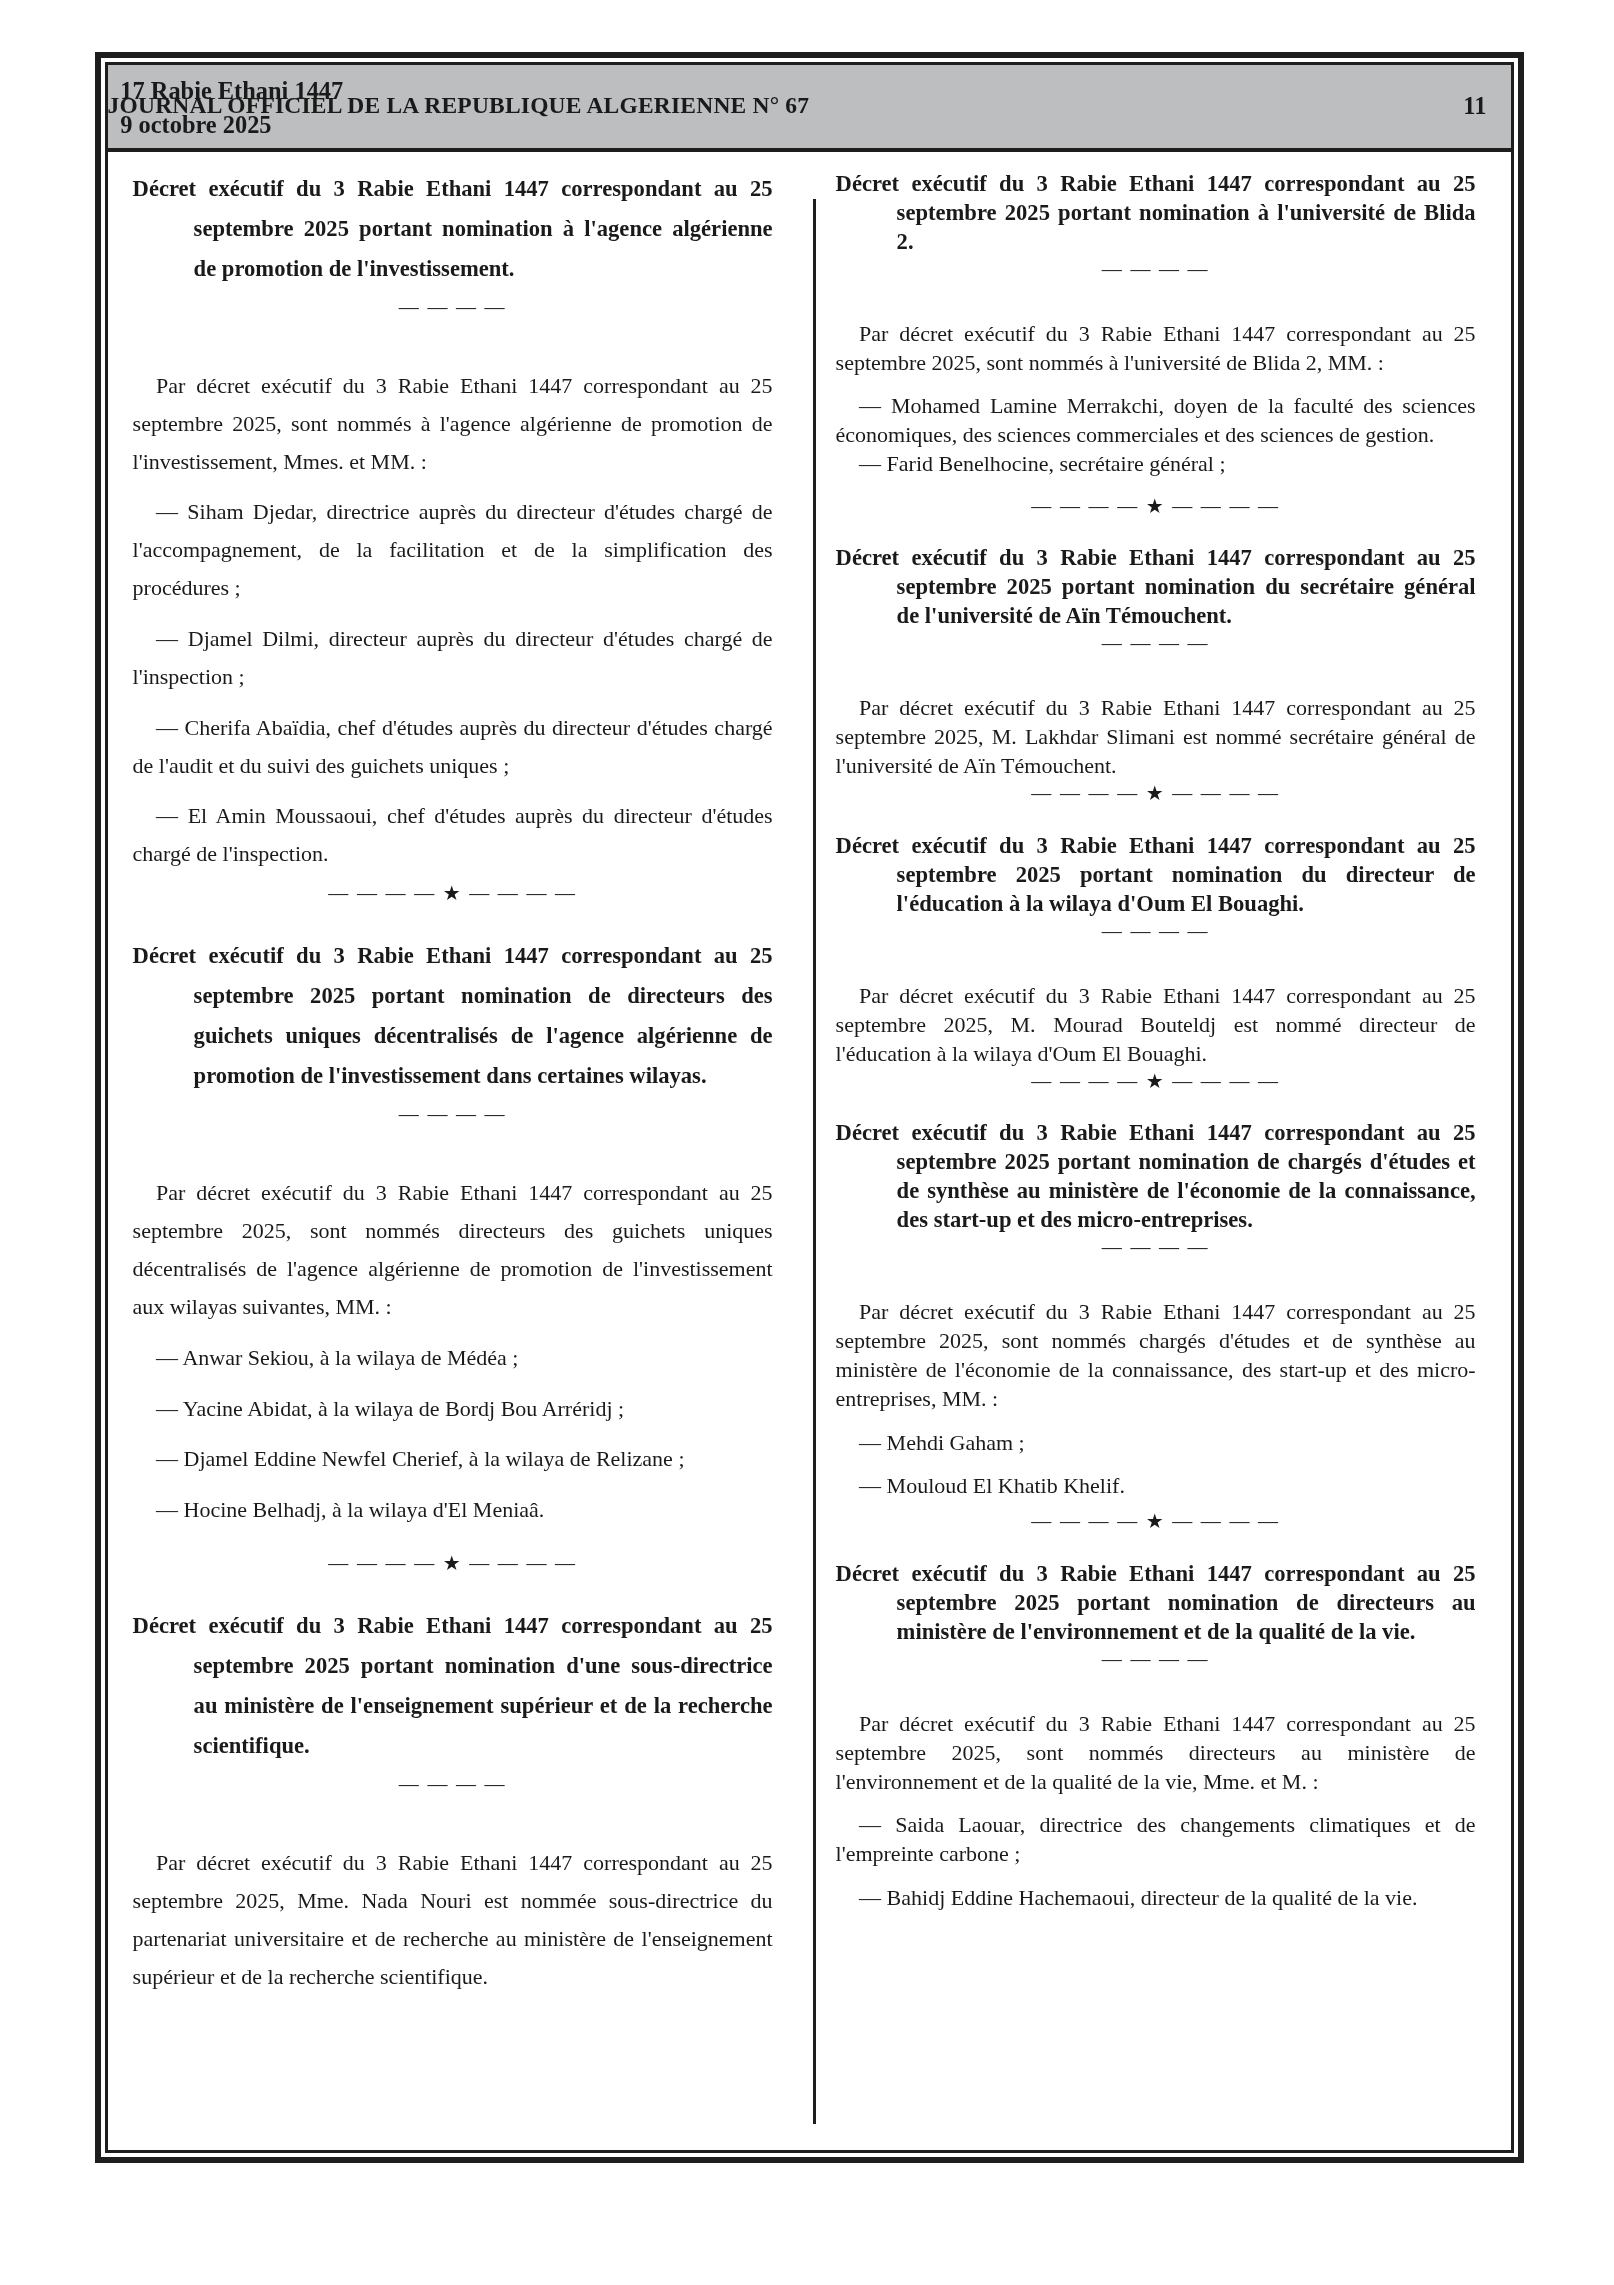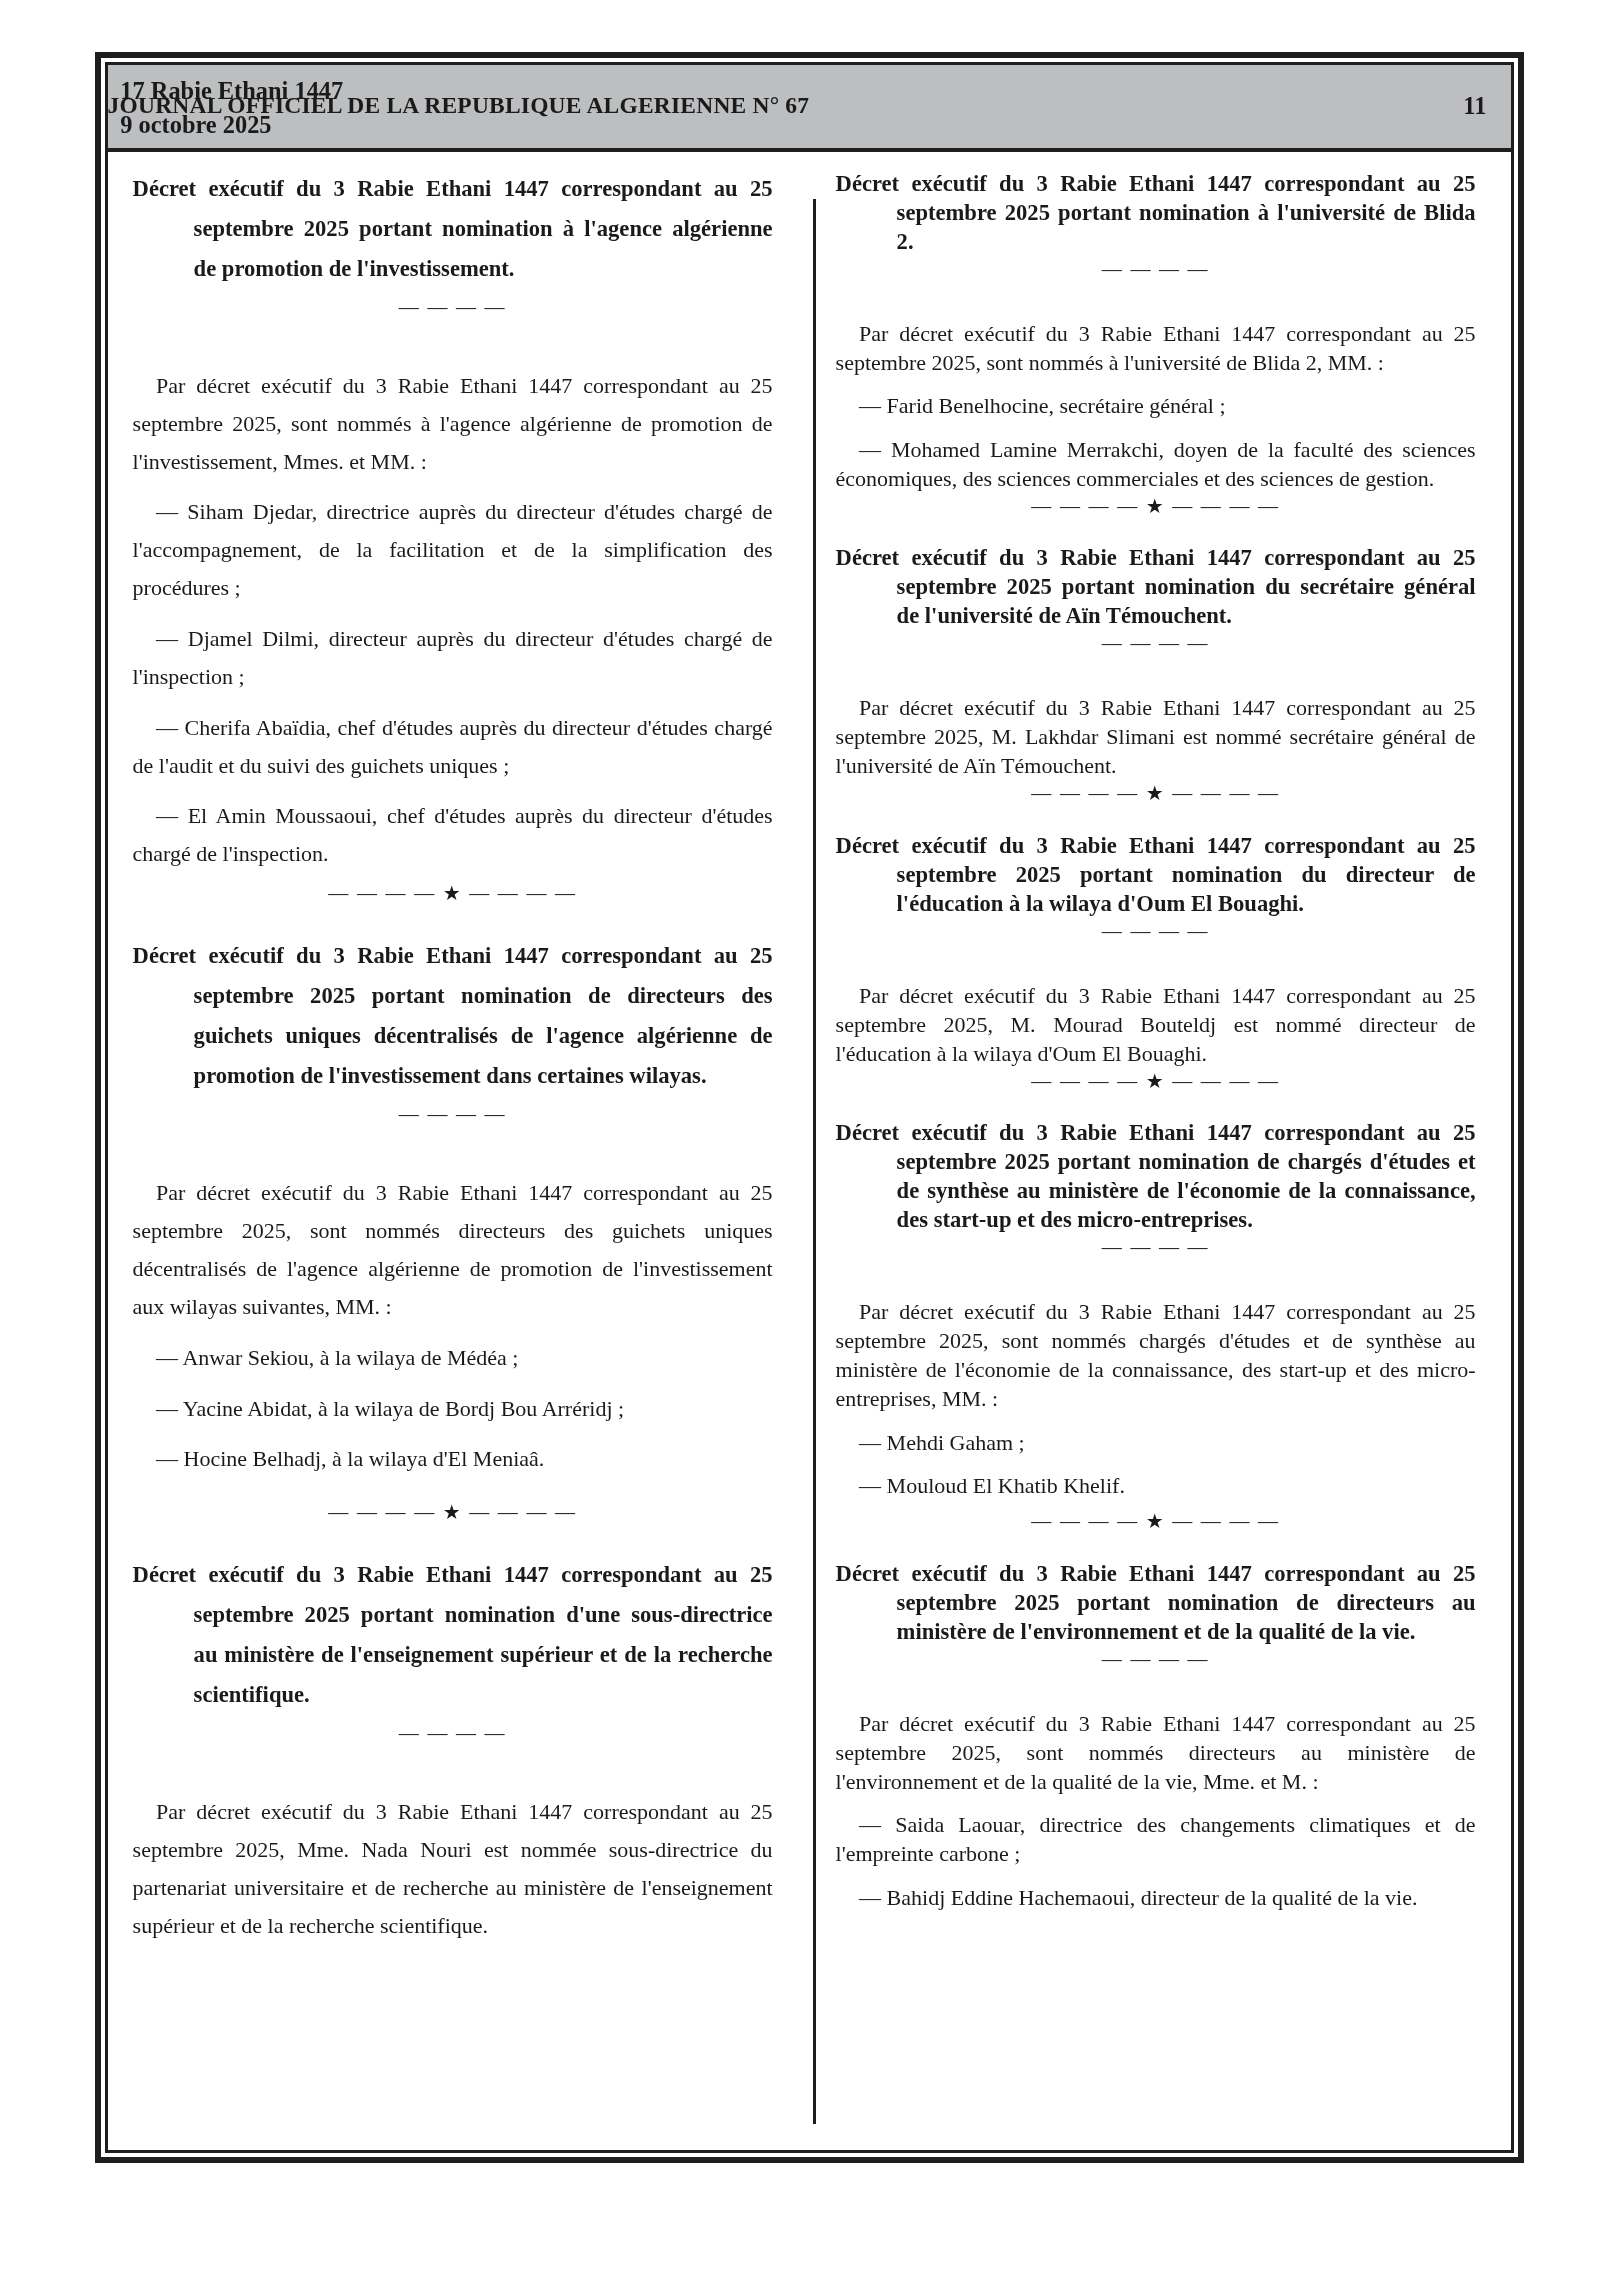--- a/index.html
+++ b/index.html
@@ -86,39 +86,40 @@
         <p class="para indent" style="margin-bottom:2px">— El Amin Moussaoui, chef d'études auprès du directeur d'études chargé de l'inspection.</p>
         <p class="sep star">— — — — ★ — — — —</p>
       </div>
 
       <div class="section">
         <p class="dtitle">Décret exécutif du 3 Rabie Ethani 1447 correspondant au 25 septembre 2025 portant nomination de directeurs des guichets uniques décentralisés de l'agence algérienne de promotion de l'investissement dans certaines wilayas.</p>
         <p class="sep small">— — — —</p>
         <p class="para indent">Par décret exécutif du 3 Rabie Ethani 1447 correspondant au 25 septembre 2025, sont nommés directeurs des guichets uniques décentralisés de l'agence algérienne de promotion de l'investissement aux wilayas suivantes, MM. :</p>
         <p class="para indent">— Anwar Sekiou, à la wilaya de Médéa ;</p>
         <p class="para indent">— Yacine Abidat, à la wilaya de Bordj Bou Arréridj ;</p>
+        <p class="para indent">— Djamel Eddine Newfel Cherief, à la wilaya de Relizane ;</p>
         <p class="para indent" style="margin-bottom:16px">— Hocine Belhadj, à la wilaya d'El Meniaâ.</p>
         <p class="sep star">— — — — ★ — — — —</p>
       </div>
 
       <div class="section">
         <p class="dtitle">Décret exécutif du 3 Rabie Ethani 1447 correspondant au 25 septembre 2025 portant nomination d'une sous-directrice au ministère de l'enseignement supérieur et de la recherche scientifique.</p>
         <p class="sep small">— — — —</p>
         <p class="para indent">Par décret exécutif du 3 Rabie Ethani 1447 correspondant au 25 septembre 2025, Mme. Nada Nouri est nommée sous-directrice du partenariat universitaire et de recherche au ministère de l'enseignement supérieur et de la recherche scientifique.</p>
       </div>
     </div>
 
     <div class="col col-right">
 
       <div class="section">
         <p class="dtitle">Décret exécutif du 3 Rabie Ethani 1447 correspondant au 25 septembre 2025 portant nomination à l'université de Blida 2.</p>
         <p class="sep small">— — — —</p>
         <p class="para indent">Par décret exécutif du 3 Rabie Ethani 1447 correspondant au 25 septembre 2025,  sont nommés à l'université de Blida 2, MM. :</p>
+        <p class="para indent" style="margin-bottom:0">— Mohamed Lamine Merrakchi, doyen de la faculté des sciences économiques, des sciences commerciales et des sciences de gestion.</p>
         <p class="para indent">— Farid Benelhocine, secrétaire général ;</p>
-        <p class="para indent" style="margin-bottom:0">— Mohamed Lamine Merrakchi, doyen de la faculté des sciences économiques, des sciences commerciales et des sciences de gestion.</p>
         <p class="sep star">— — — — ★ — — — —</p>
       </div>
 
       <div class="section">
         <p class="dtitle">Décret exécutif du 3 Rabie Ethani 1447 correspondant au 25 septembre 2025 portant nomination du secrétaire général de l'université de Aïn Témouchent.</p>
         <p class="sep small">— — — —</p>
         <p class="para indent" style="margin-bottom:0">Par décret exécutif du 3 Rabie Ethani 1447 correspondant au 25 septembre 2025, M. Lakhdar Slimani est nommé secrétaire général de l'université de Aïn Témouchent.</p>
         <p class="sep star">— — — — ★ — — — —</p>
       </div>
 

